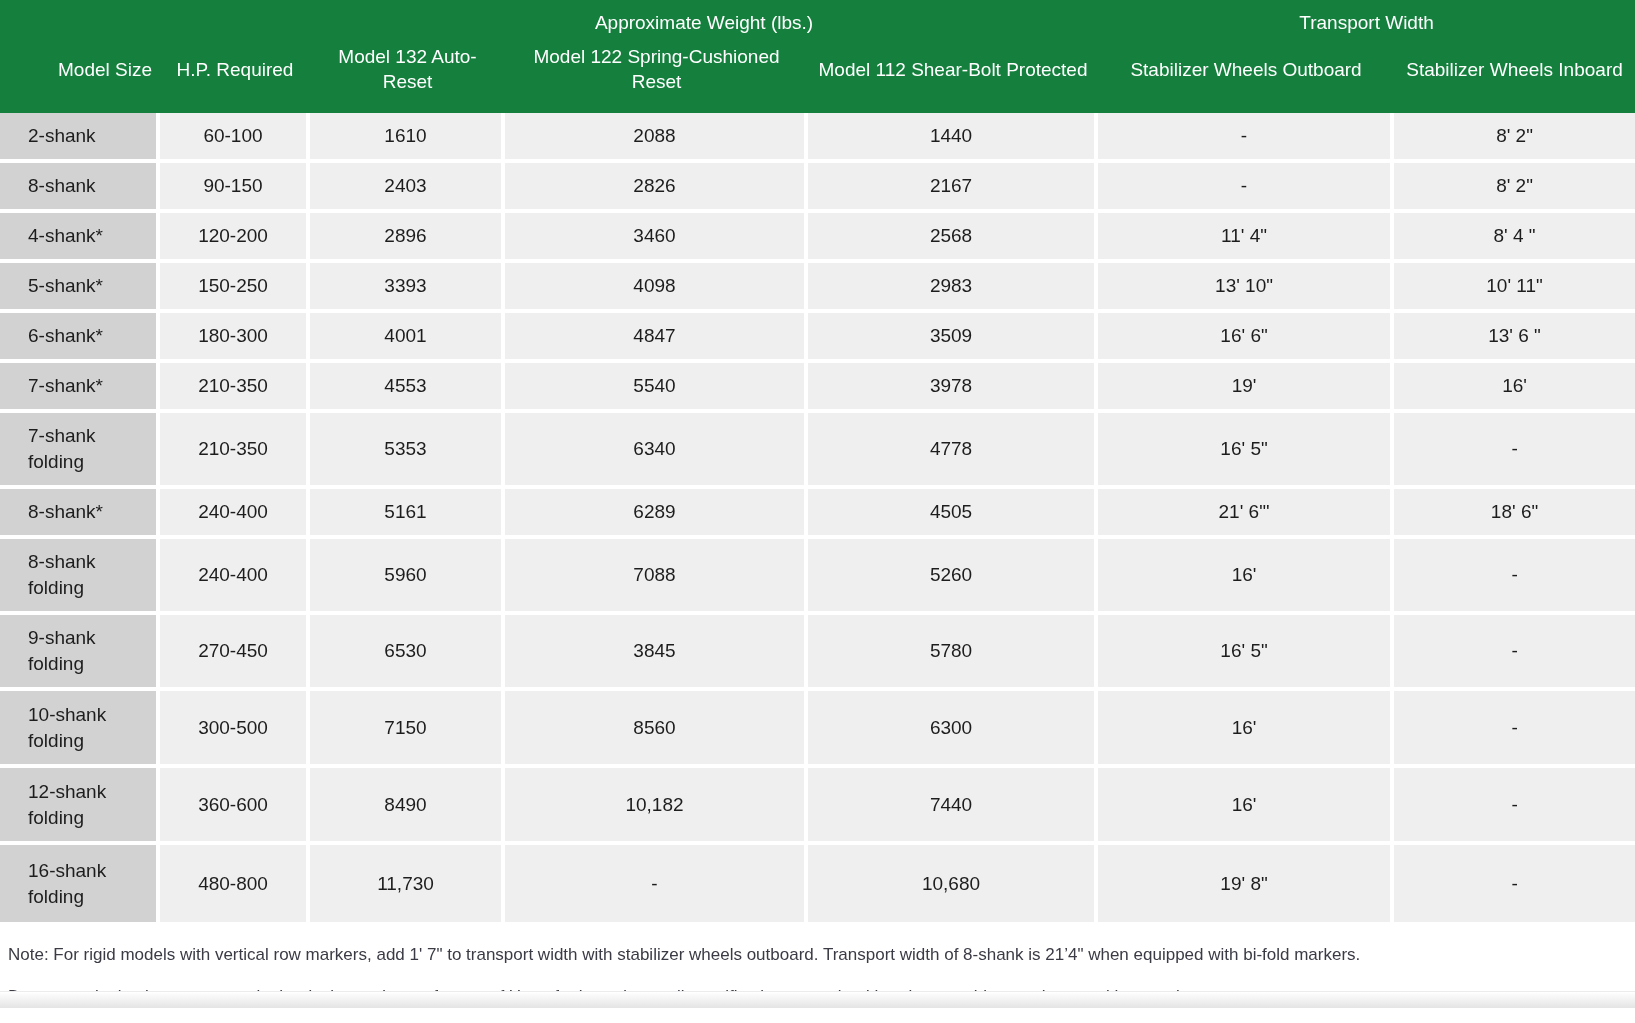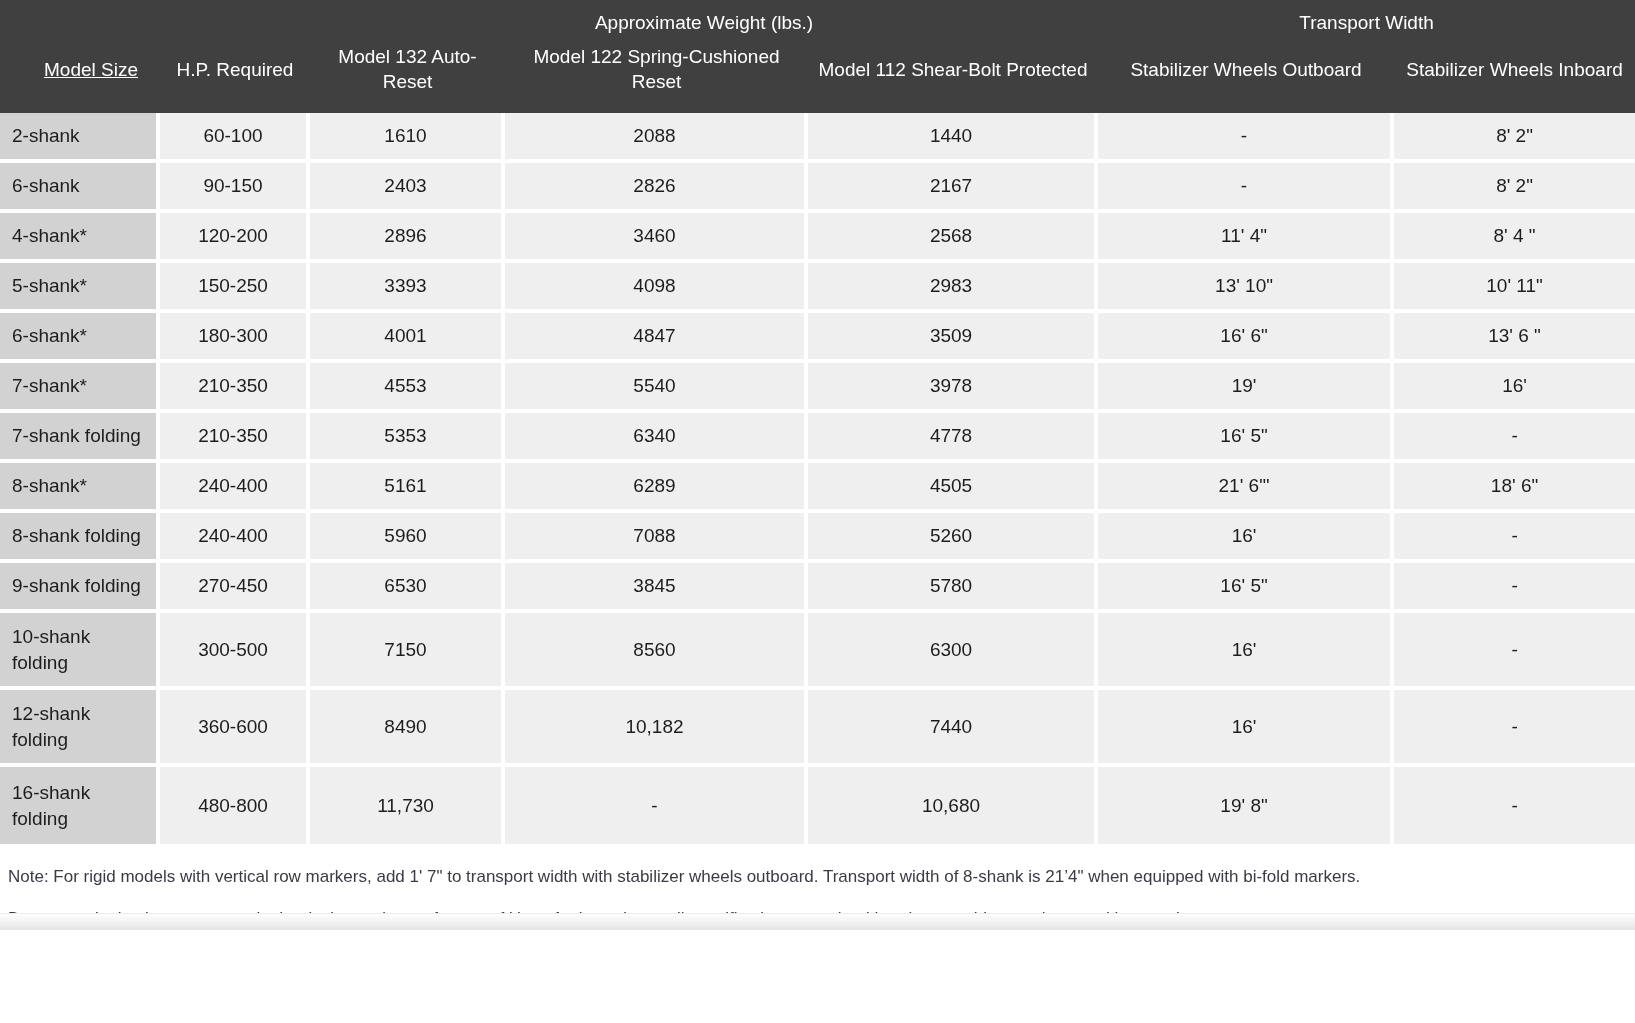--- a/index.html
+++ b/index.html
@@ -33,21 +33,21 @@
   col.c-hp      { width: 150px; }
   col.c-m132    { width: 195px; }
   col.c-m122    { width: 303px; }
   col.c-m112    { width: 290px; }
   col.c-out     { width: 296px; }
   col.c-in      { width: 241px; }
 
   
   thead tr.group-row th,
   thead tr.head-row th {
-    background: #404040;
+    background: #15803d;
     color: #ffffff;
     font-weight: normal;
     padding: 0;
     vertical-align: bottom;
   }
   thead tr.group-row th {
     height: 34px;
     font-size: 19px;
     line-height: 24px;
     text-align: center;
@@ -56,23 +56,22 @@
   }
   thead tr.head-row th {
     height: 78px;
     font-size: 19px;
     line-height: 25px;
     text-align: center;
     vertical-align: middle;
     padding: 0 8px 10px 8px;
   }
   thead tr.head-row th.model-head {
-    text-align: center;
+    text-align: right;
     padding-left: 30px;
-    text-decoration: underline;
   }
   .grp-blank { background: #282828; }
 
   
   tbody td {
     font-size: 19px;
     color: #1d1d1d;
     text-align: center;
     background: #efefef;
     border-bottom: 4px solid #ffffff;
@@ -82,21 +81,21 @@
     padding: 10px 6px;
     vertical-align: middle;
     font-weight: normal;
   }
   tbody td:last-child {
     border-right: none;
   }
   tbody td.model-cell {
     background: #d2d2d2;
     text-align: left;
-    padding-left: 12px;
+    padding-left: 28px;
     padding-right: 10px;
     border-right: 4px solid #ffffff;
   }
   tbody tr.tall td {
     height: 77px;
   }
   tbody tr:last-child td {
     border-bottom: none;
   }
 
@@ -174,21 +173,21 @@
         <tr>
           <td class="model-cell">2-shank</td>
           <td>60-100</td>
           <td>1610</td>
           <td>2088</td>
           <td>1440</td>
           <td>-</td>
           <td>8' 2"</td>
         </tr>
         <tr>
-          <td class="model-cell">6-shank</td>
+          <td class="model-cell">8-shank</td>
           <td>90-150</td>
           <td>2403</td>
           <td>2826</td>
           <td>2167</td>
           <td>-</td>
           <td>8' 2"</td>
         </tr>
         <tr>
           <td class="model-cell">4-shank*</td>
           <td>120-200</td>

